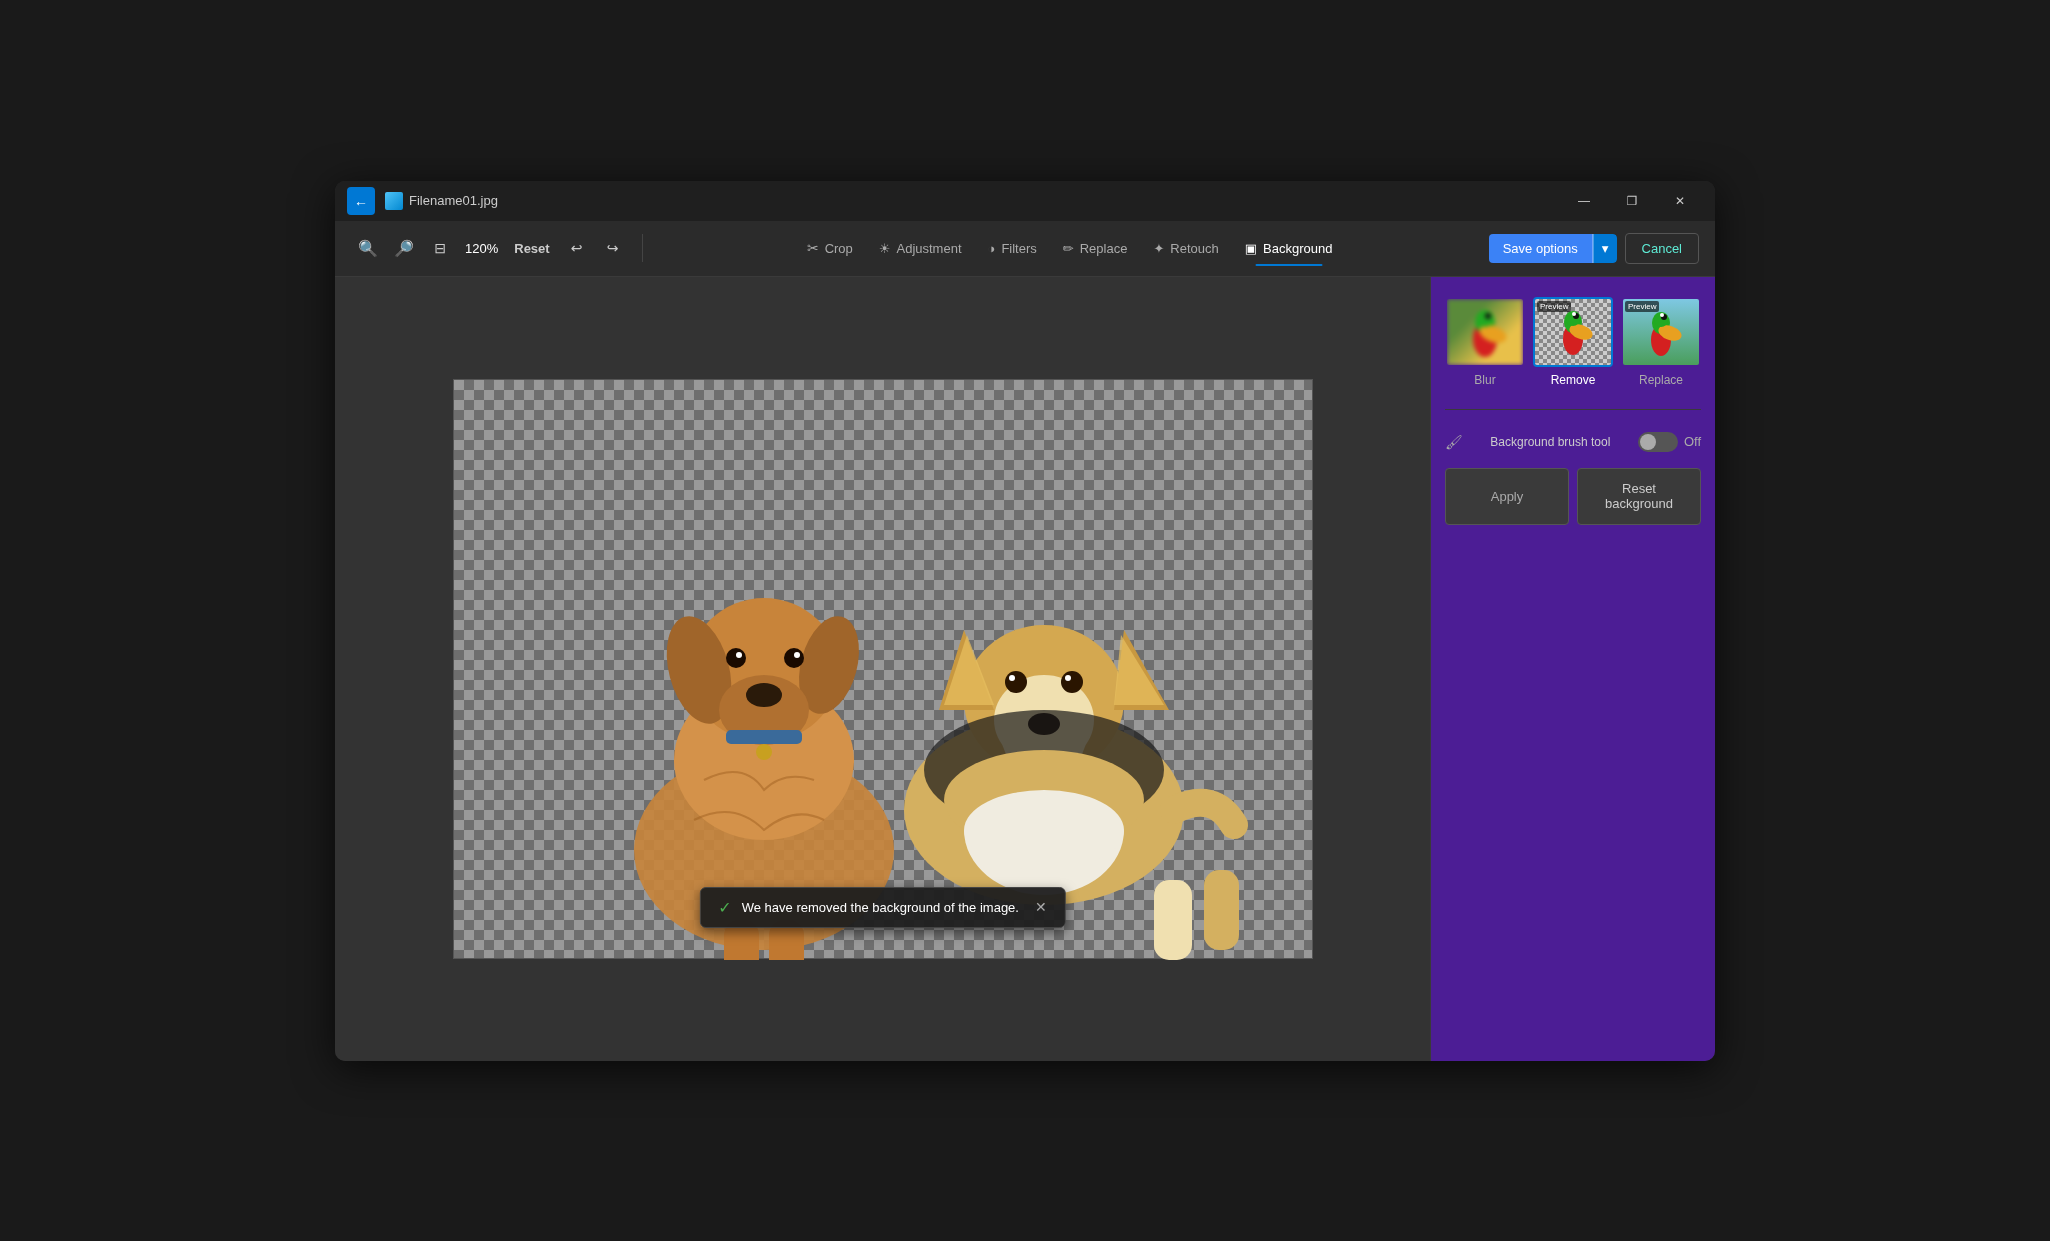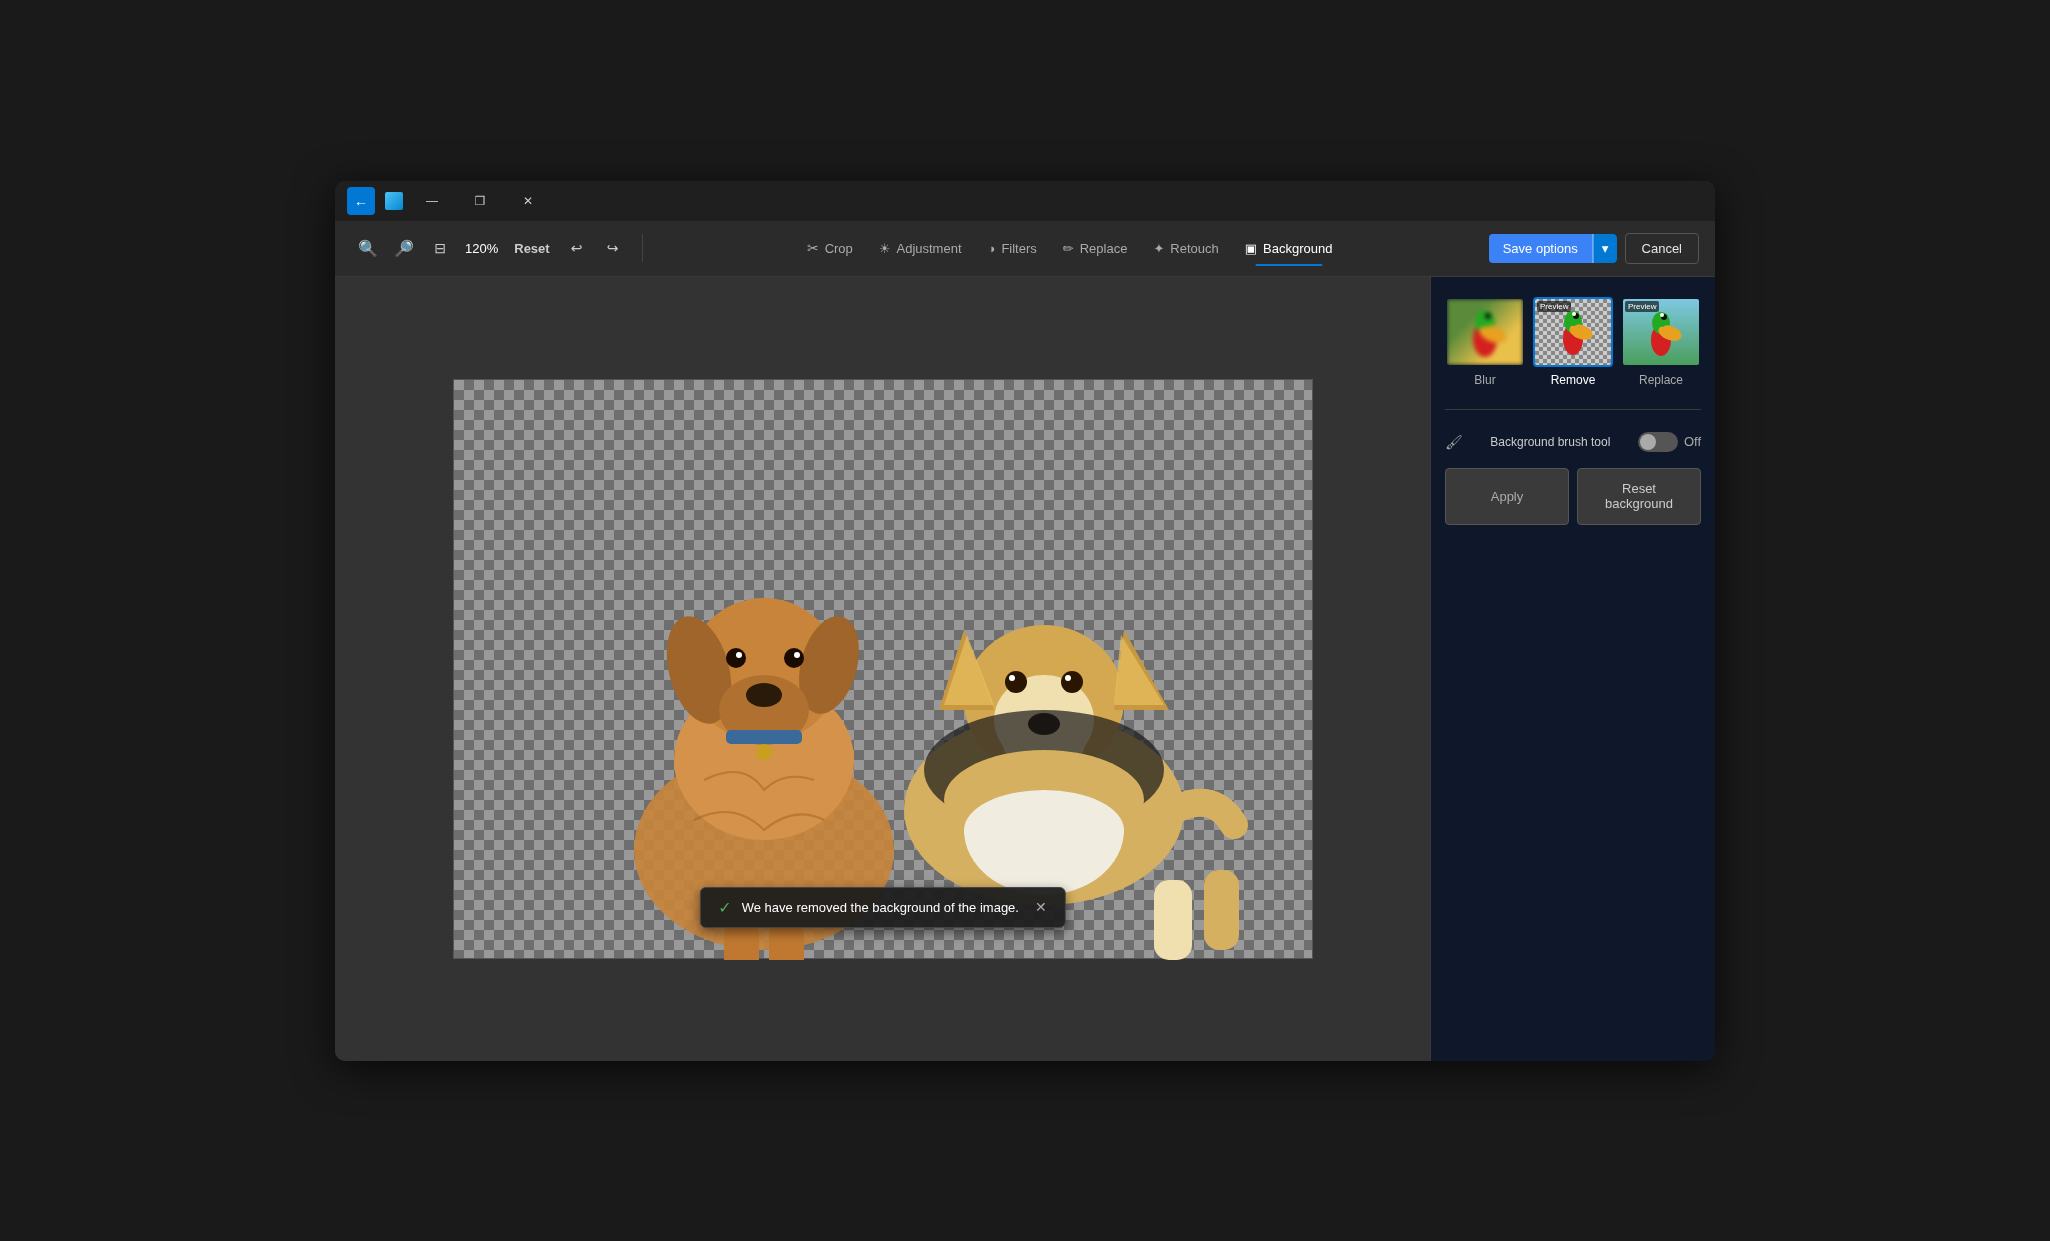--- a/index.html
+++ b/index.html
@@ -183,21 +183,21 @@
       color: white;
       border: none;
       font-size: 13px;
       padding: 7px 14px;
       cursor: pointer;
       border-right: 1px solid rgba(255,255,255,0.3);
     }
     .cancel-btn {
       background: transparent;
       border: 1px solid #555;
-      color: #e5e5e5;
+      color: #5eead4;
       font-size: 13px;
       padding: 7px 16px;
       border-radius: 4px;
       cursor: pointer;
     }
 
     
     .main-content {
       flex: 1;
       display: flex;
@@ -252,21 +252,21 @@
     .toast-close {
       cursor: pointer;
       color: #aaa;
       font-size: 14px;
       margin-left: 6px;
     }
 
     
     .right-panel {
       width: 285px;
-      background: #0f172a;
+      background: #4c1d95;
       border-left: 1px solid #3a3a3a;
       display: flex;
       flex-direction: column;
       overflow-y: auto;
       flex-shrink: 0;
       gap: 6px;
     }
     .panel-thumbnails {
       display: flex;
       gap: 8px;
@@ -420,20 +420,21 @@
 </head>
 <body>
 
 <div class="window">
 
   <div class="titlebar">
     <div class="titlebar-back">
       <span style="color:white;font-size:14px;">←</span>
     </div>
     <div class="titlebar-icon"></div>
+    <span class="titlebar-title">Filename01.jpg</span>
     <div class="titlebar-controls">
       <button class="titlebar-btn">—</button>
       <button class="titlebar-btn">❐</button>
       <button class="titlebar-btn close">✕</button>
     </div>
   </div>
 
   <div class="toolbar">
     <div class="toolbar-left">
       <button class="tool-icon-btn" title="Zoom in">

